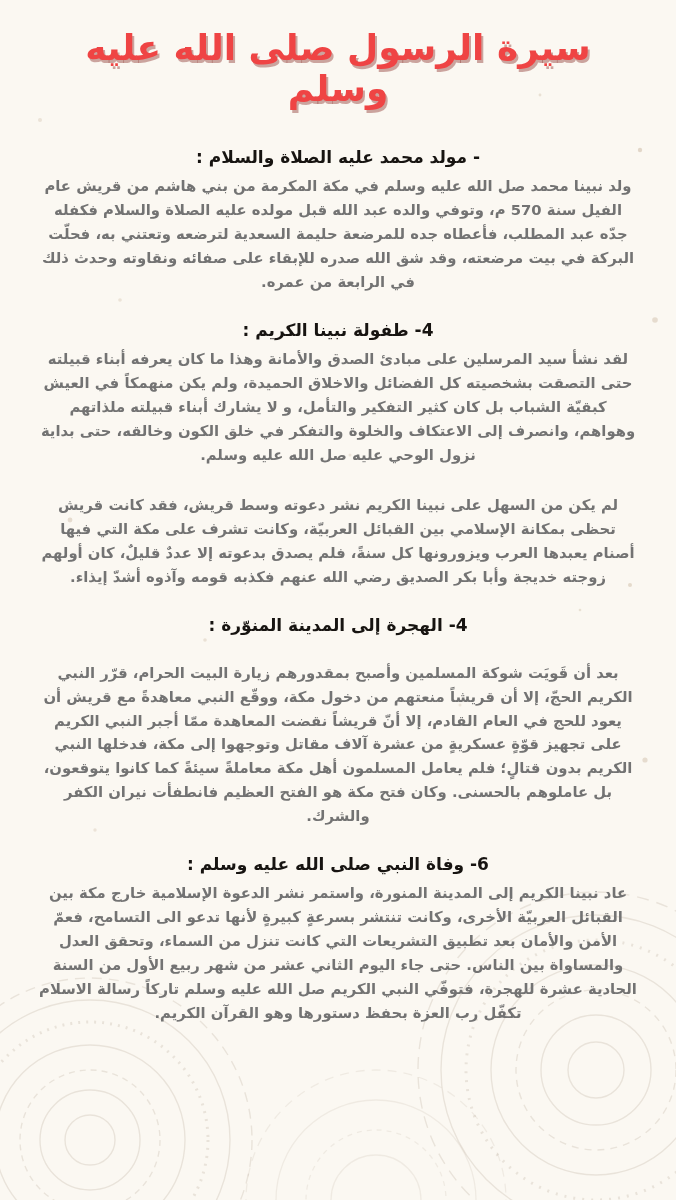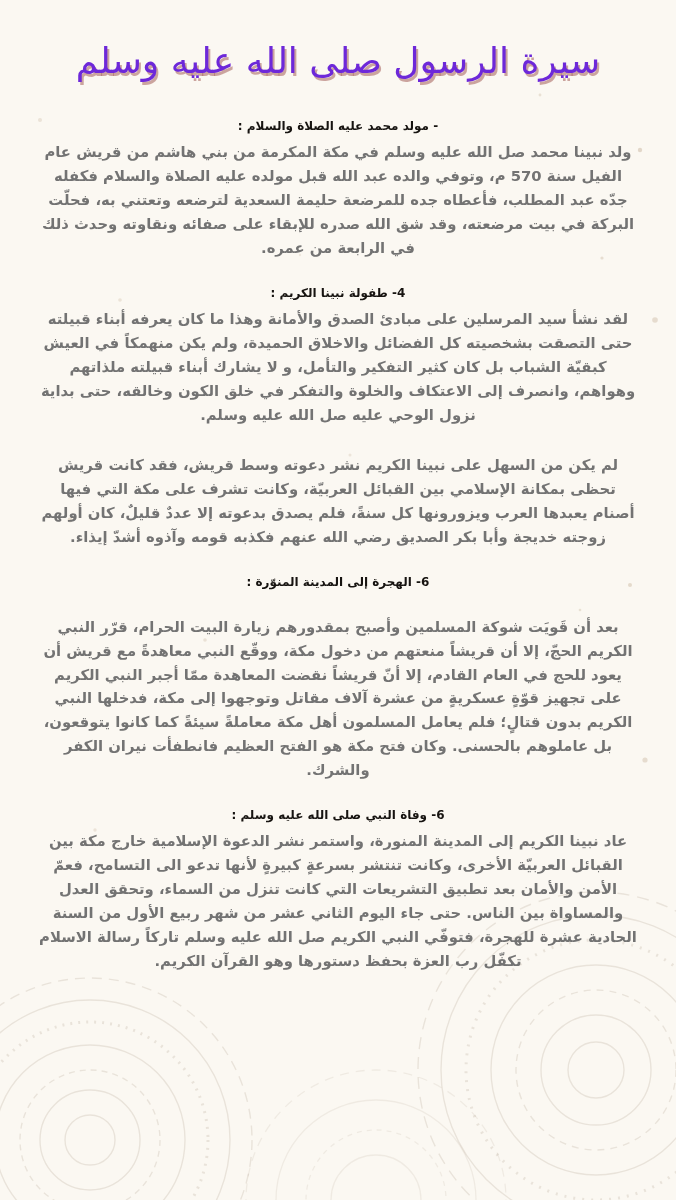--- a/index.html
+++ b/index.html
@@ -30,31 +30,31 @@
 
   .page {
     position: relative;
     z-index: 2;
     direction: rtl;
     text-align: center;
     color: #171411;
     padding: 20px 36px 0 36px;
   }
   .page-title {
-    color: #6d28d9;
+    color: #ef4444;
     font-size: 36px;
-    font-weight: normal;
-    margin: 20px auto 38px auto;
+    font-weight: bold;
+    margin: 7px auto 38px auto;
     letter-spacing: 0.5px;
     text-shadow: 2px 3px 0 rgba(125, 26, 22, 0.38);
   }
   .section { margin-bottom: 26px; }
   .section-heading {
     font-weight: bold;
-    font-size: 12px;
+    font-size: 17px;
     margin-bottom: 7px;
   }
   .section-body {
     font-size: 14.8px;
     line-height: 1.62;
     font-weight: bold;
     color: #737373;
     margin: 0 auto;
     max-width: 600px;
   }
@@ -127,21 +127,21 @@
   <div class="section">
     <div class="section-heading">4- طفولة نبينا الكريم :</div>
     <p class="section-body">لقد نشأ سيد المرسلين على مبادئ الصدق والأمانة وهذا ما كان يعرفه أبناء قبيلته حتى التصقت بشخصيته كل الفضائل والاخلاق الحميدة، ولم يكن منهمكاً في العيش كبقيّة الشباب بل كان كثير التفكير والتأمل، و لا يشارك أبناء قبيلته ملذاتهم وهواهم، وانصرف إلى الاعتكاف والخلوة والتفكر في خلق الكون وخالقه، حتى بداية نزول الوحي عليه صل الله عليه وسلم.</p>
   </div>
 
   <div class="section">
     <p class="section-body">لم يكن من السهل على نبينا الكريم نشر دعوته وسط قريش، فقد كانت قريش تحظى بمكانة الإسلامي بين القبائل العربيّة، وكانت تشرف على مكة التي فيها أصنام يعبدها العرب ويزورونها كل سنةً، فلم يصدق بدعوته إلا عددٌ قليلٌ، كان أولهم زوجته خديجة وأبا بكر الصديق رضي الله عنهم فكذبه قومه وآذوه أشدّ إيذاء.</p>
   </div>
 
   <div class="section">
-    <div class="section-heading">6- الهجرة إلى المدينة المنوّرة :</div>
+    <div class="section-heading">4- الهجرة إلى المدينة المنوّرة :</div>
   </div>
 
   <div class="section">
     <p class="section-body">بعد أن قَويَت شوكة المسلمين وأصبح بمقدورهم زيارة البيت الحرام، قرّر النبي الكريم الحجّ، إلا أن قريشاً منعتهم من دخول مكة، ووقّع النبي معاهدةً مع قريش أن يعود للحج في العام القادم، إلا أنّ قريشاً نقضت المعاهدة ممّا أجبر النبي الكريم على تجهيز قوّةٍ عسكريةٍ من عشرة آلاف مقاتل وتوجهوا إلى مكة، فدخلها النبي الكريم بدون قتالٍ؛ فلم يعامل المسلمون أهل مكة معاملةً سيئةً كما كانوا يتوقعون، بل عاملوهم بالحسنى. وكان فتح مكة هو الفتح العظيم فانطفأت نيران الكفر والشرك.</p>
   </div>
 
   <div class="section">
     <div class="section-heading">6- وفاة النبي صلى الله عليه وسلم :</div>
     <p class="section-body">عاد نبينا الكريم إلى المدينة المنورة، واستمر نشر الدعوة الإسلامية خارج مكة بين القبائل العربيّة الأخرى، وكانت تنتشر بسرعةٍ كبيرةٍ لأنها تدعو الى التسامح، فعمّ الأمن والأمان بعد تطبيق التشريعات التي كانت تنزل من السماء، وتحقق العدل والمساواة بين الناس. حتى جاء اليوم الثاني عشر من شهر ربيع الأول من السنة الحادية عشرة للهجرة، فتوفّي النبي الكريم صل الله عليه وسلم تاركاً رسالة الاسلام تكفّل رب العزة بحفظ دستورها وهو القرآن الكريم.</p>
   </div>

